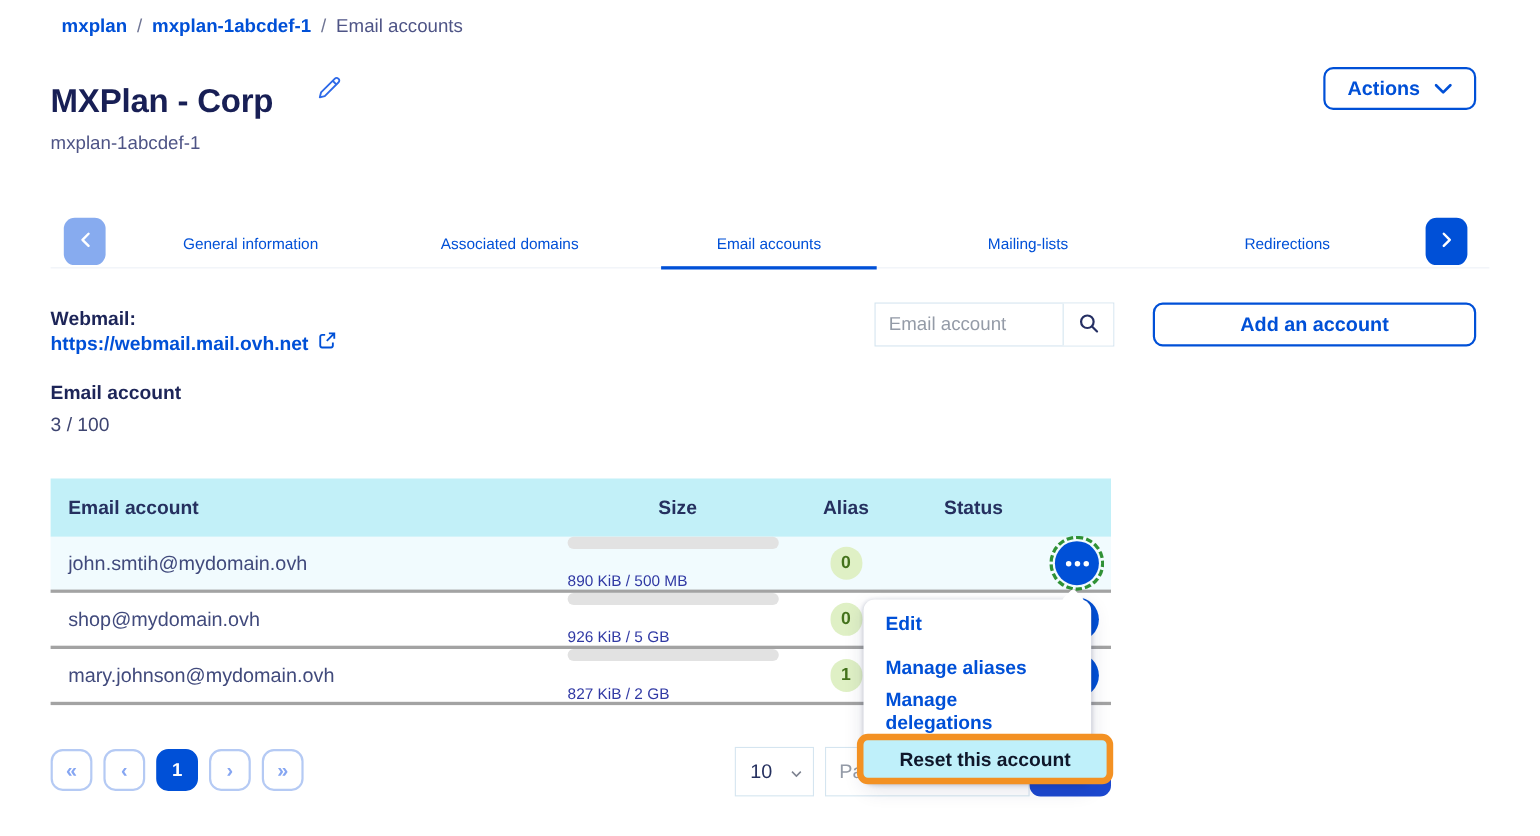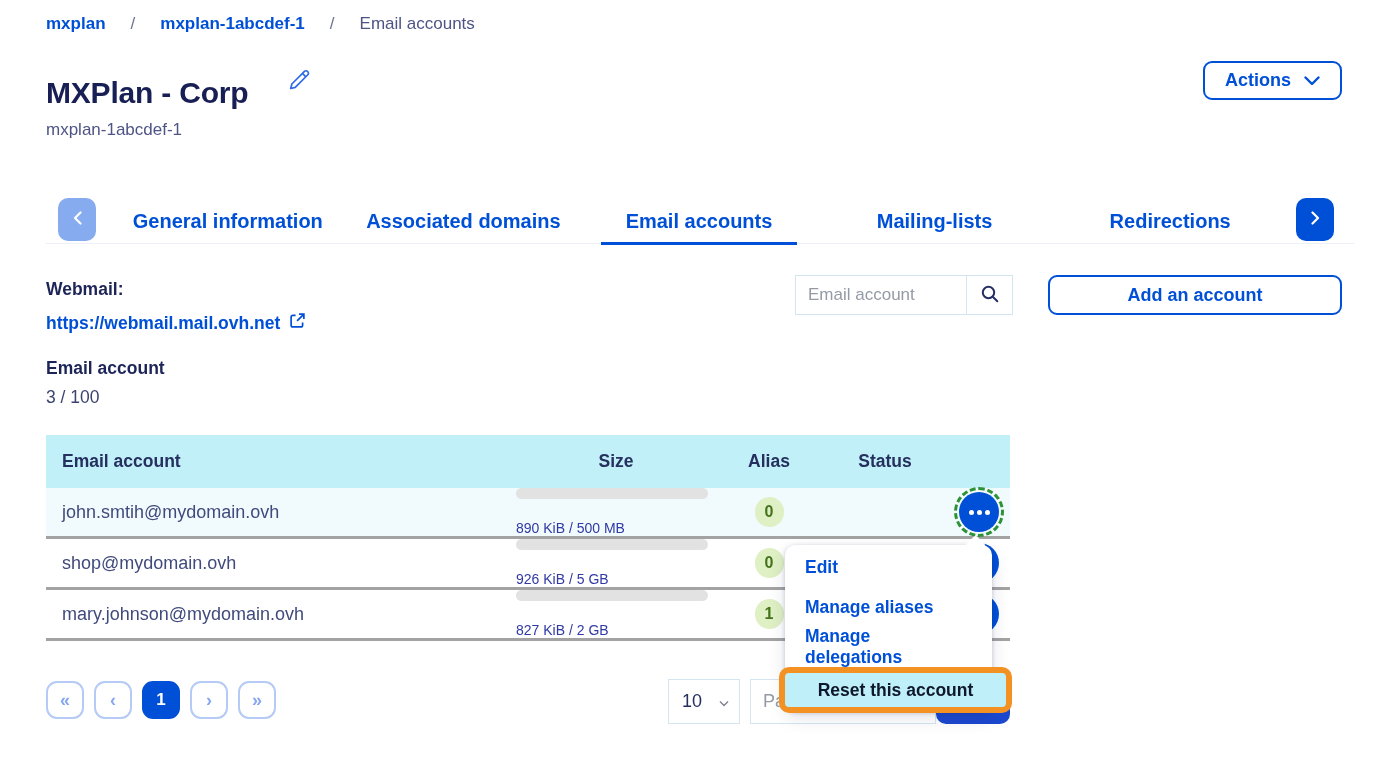--- a/index.html
+++ b/index.html
@@ -1,42 +1,42 @@
 <!DOCTYPE html>
 <html><head>
 <meta charset="utf-8">
 <style>
   *{margin:0;padding:0;box-sizing:border-box}
   html,body{width:1400px;height:760px;background:#fff;font-family:"Liberation Sans",sans-serif;}
   .page{position:relative;width:1400px;height:760px;background:#fff;overflow:hidden}
 
   
-  .breadcrumb{position:absolute;left:46px;top:14px;display:flex;gap:25px;align-items:center;font-size:17px}
+  .breadcrumb{position:absolute;left:56px;top:14px;display:flex;gap:9px;align-items:center;font-size:17px}
   .crumb-link{color:#0050d7;font-weight:700;cursor:pointer}
   .crumb-sep{color:#6e7494}
   .crumb-current{color:#4e5486}
 
   
   .page-title{position:absolute;left:46px;top:76px;font-size:30px;font-weight:800;color:#181f55;letter-spacing:-.2px}
   .edit-icon{position:absolute;left:286px;top:66px;width:27px;height:27px;cursor:pointer}
   .actions-btn{position:absolute;right:58px;top:61px;height:39px;padding:16px 20px;border:2px solid #0050d7;border-radius:9px;background:#fff;color:#0050d7;font-weight:700;font-size:18px;display:flex;align-items:center;gap:13px;cursor:pointer;font-family:inherit}
   .subtitle{position:absolute;left:46px;top:120px;font-size:17px;color:#4e5486}
 
   
   .tabs-bar{position:absolute;left:46px;top:198px;width:1308px;height:46px;border-bottom:1px solid #edf1f7}
   .tab-scroll{position:absolute;top:0;width:38px;height:43px;border:none;border-radius:10px;display:flex;align-items:center;justify-content:center;cursor:pointer}
   .tab-scroll.left{left:12px;background:#87abef}
   .tab-scroll.right{right:20px;background:#0050d7}
   .tabs{position:absolute;left:64px;right:66px;top:0;height:46px;display:flex}
-  .tab{flex:1;display:flex;align-items:center;justify-content:center;color:#0050d7;font-weight:700;font-size:20px;position:relative;cursor:pointer}
+  .tab{flex:1;display:flex;align-items:center;justify-content:center;color:#0050d7;font-weight:400;font-size:14px;position:relative;cursor:pointer}
   .tab.active::after{content:"";position:absolute;bottom:-1px;left:50%;transform:translateX(-50%);width:196px;height:3px;background:#0050d7}
 
   
   .info-block{position:absolute;left:46px;top:279px;font-size:17.5px}
-  .info-label{font-weight:700;color:#1d2558;margin-bottom:12px}
+  .info-label{font-weight:700;color:#1d2558;margin-bottom:1px}
   .webmail-link{display:flex;align-items:center;gap:9px;color:#0050d7;font-weight:700;margin-bottom:24px;cursor:pointer}
   .quota-label{font-weight:700;color:#1d2558;margin-bottom:8px}
   .quota-value{color:#3d4470}
 
   
   .search-box{position:absolute;left:795px;top:275px;width:218px;height:40px;border:1px solid #d5e5f0;display:flex;background:#fff}
   .search-input{flex:1;min-width:0;border:none;outline:none;padding:0 12px;font-size:17px;color:#333;font-family:inherit;background:transparent}
   .search-input::placeholder{color:#949ba7}
   .search-btn{width:46px;border:none;border-left:1px solid #d5e5f0;background:#fff;display:flex;align-items:center;justify-content:center;cursor:pointer}
   .add-btn{position:absolute;left:1048px;top:275px;width:294px;height:40px;border:2px solid #0050d7;border-radius:9px;background:#fff;color:#0050d7;font-weight:700;font-size:18px;cursor:pointer;font-family:inherit}

